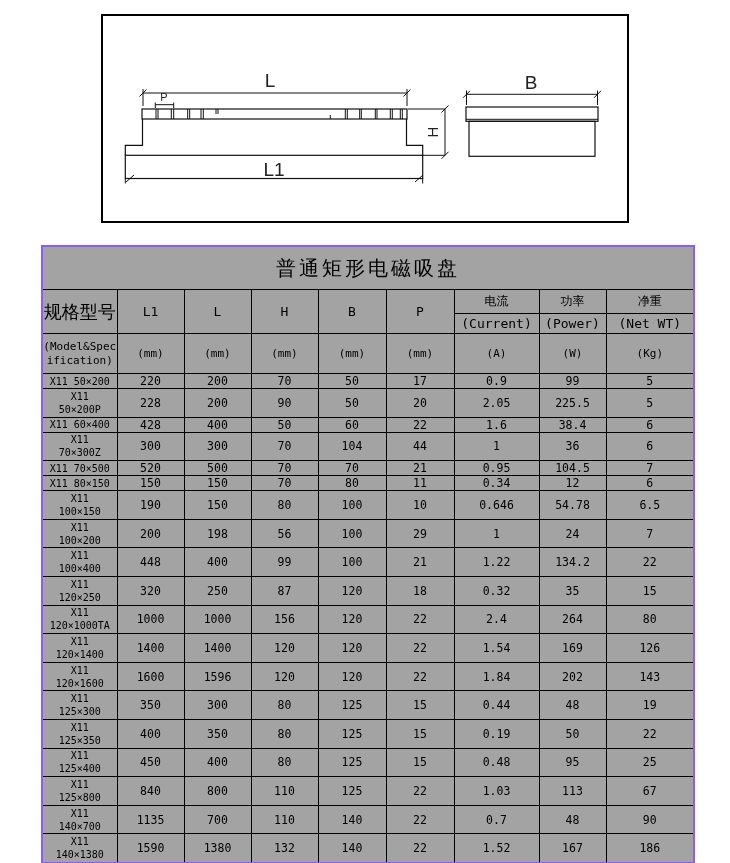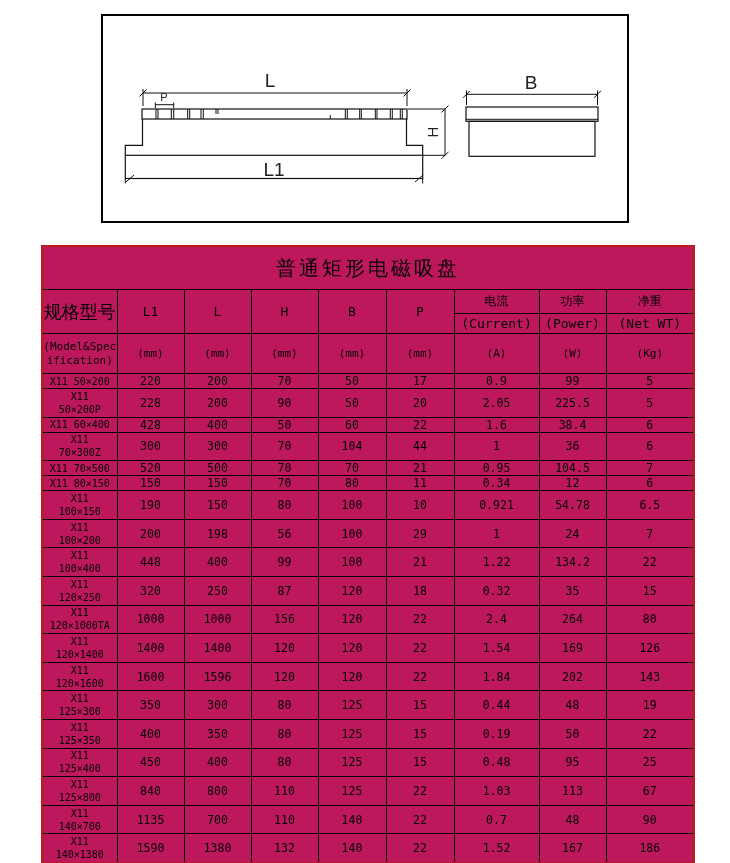--- a/index.html
+++ b/index.html
@@ -12,22 +12,22 @@
     position:absolute; left:101px; top:14px; width:524px; height:205px;
     border:2px solid #000; background:#fff;
   }
   .diagram-box svg { display:block; width:100%; height:100%; }
   .dwg { stroke:#111; stroke-width:1.2; fill:none; }
   .dwg-thin { stroke:#111; stroke-width:1; fill:none; }
   .dim-text { fill:#222; font-family:"Liberation Sans", sans-serif; }
   
   table.spec {
     position:absolute; left:41px; top:245px; width:652px;
-    border-collapse:collapse; table-layout:fixed; background:#be185d;
-    border:2px solid #b91c1c;
+    border-collapse:collapse; table-layout:fixed; background:#a3a3a3;
+    border:2px solid #8b5cf6;
   }
   table.spec td {
     border:1px solid #000; text-align:center; vertical-align:middle;
     padding:0; overflow:hidden; white-space:nowrap;
   }
   .zh  { font-family:"Liberation Sans", sans-serif; }
   .lat { font-family:"DejaVu Sans Mono","Liberation Mono", monospace; }
   td.title-cell { height:42px; font-size:20px; letter-spacing:3px; font-weight:400; }
   tr.hrow1 td { height:23px; }
   tr.hrow2 td { height:19px; }
@@ -204,21 +204,21 @@
       <tr class="double">
         <td class="model-cell lat">
           <span>X11</span>
           <span>100×150</span>
         </td>
         <td class="val lat">190</td>
         <td class="val lat">150</td>
         <td class="val lat">80</td>
         <td class="val lat">100</td>
         <td class="val lat">10</td>
-        <td class="val lat">0.921</td>
+        <td class="val lat">0.646</td>
         <td class="val lat">54.78</td>
         <td class="val lat">6.5</td>
       </tr>
       <tr class="double">
         <td class="model-cell lat">
           <span>X11</span>
           <span>100×200</span>
         </td>
         <td class="val lat">200</td>
         <td class="val lat">198</td>

